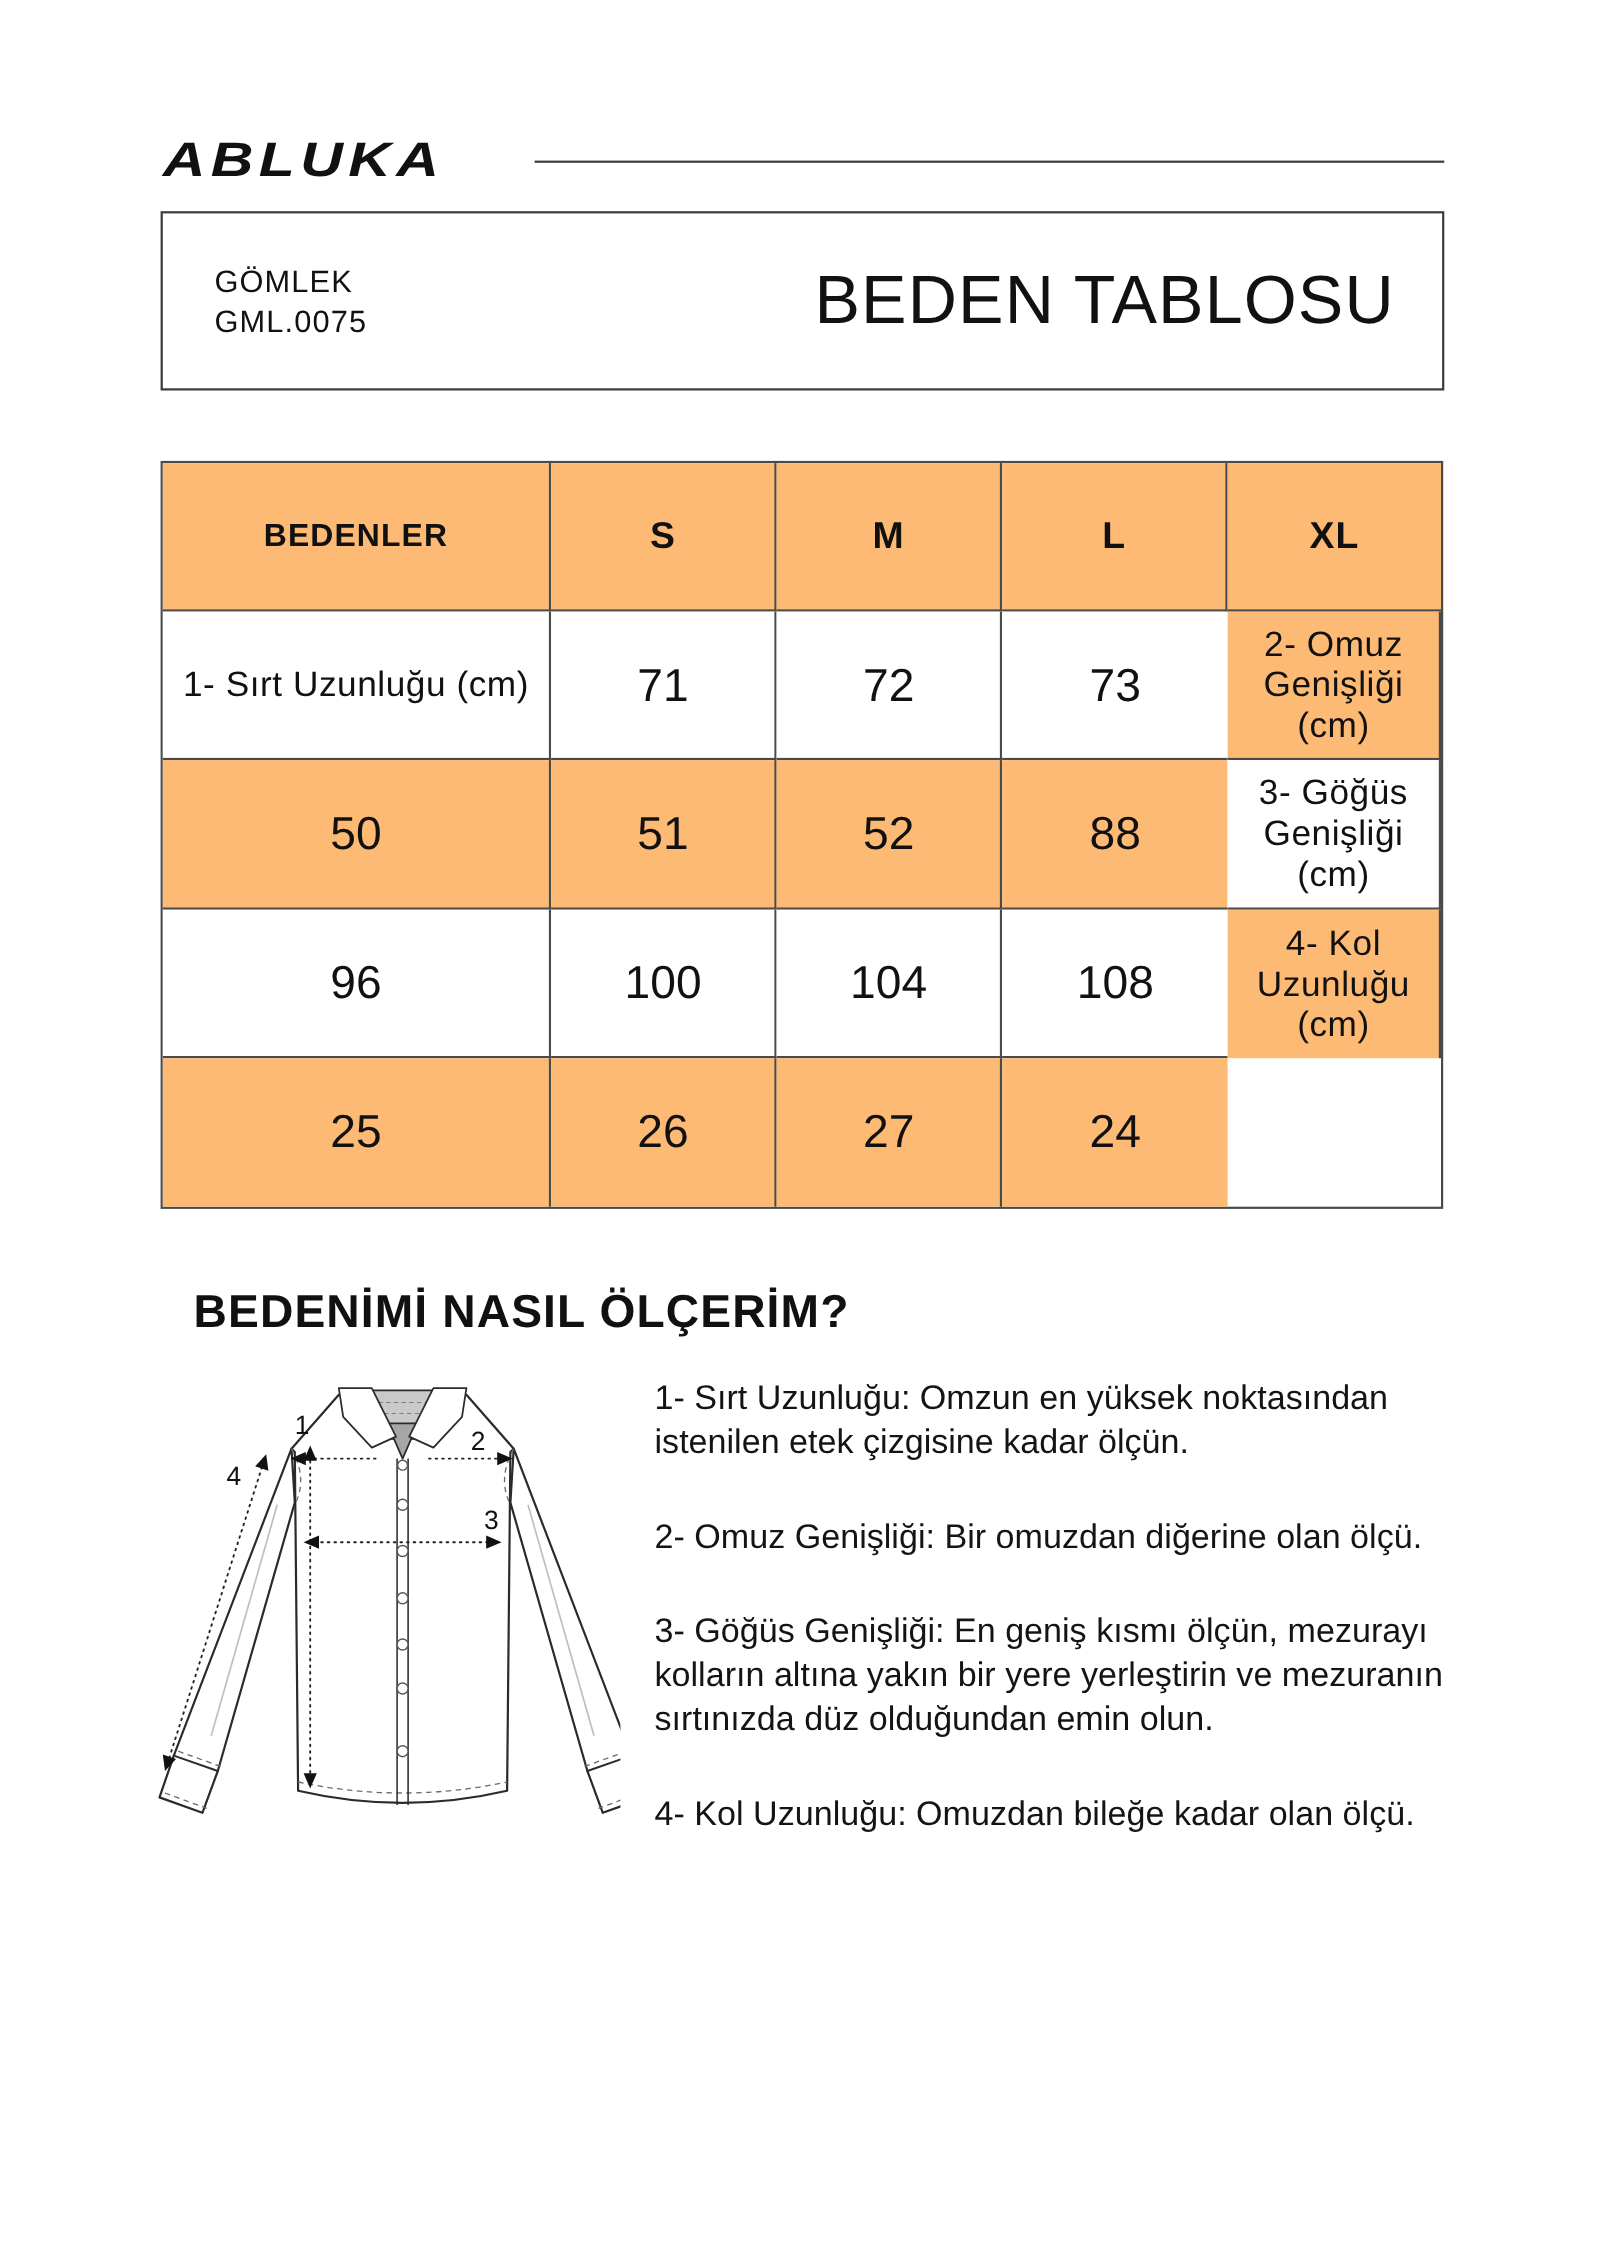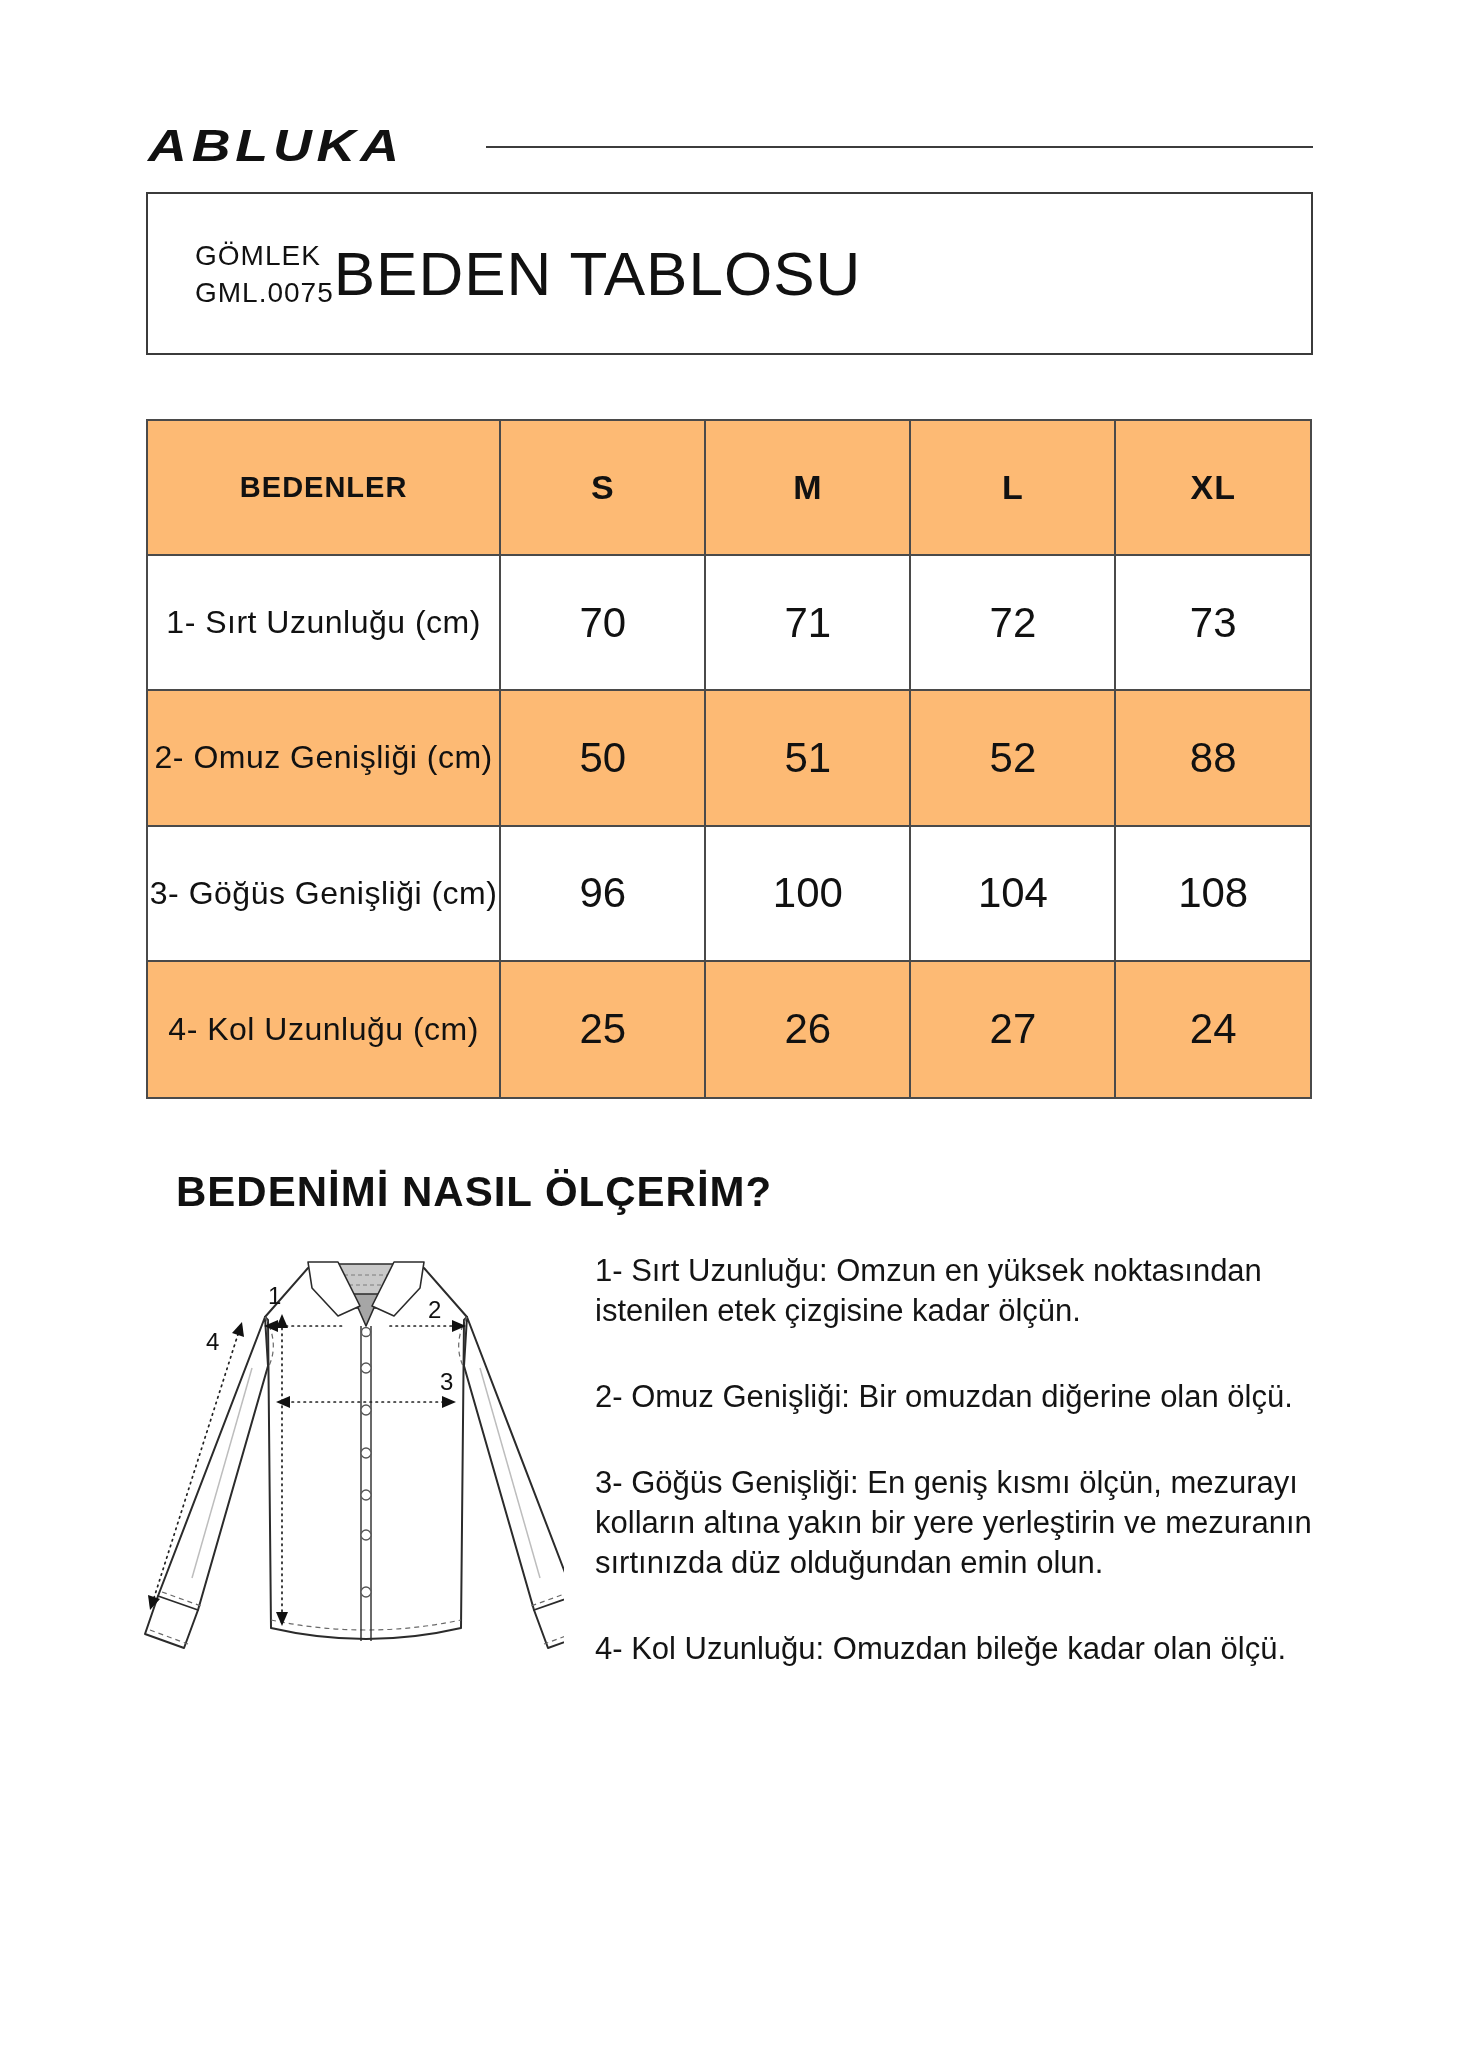--- a/index.html
+++ b/index.html
@@ -21,21 +21,21 @@
     display:inline-block;
     font-size:44px;font-weight:700;font-style:italic;
     letter-spacing:4px;white-space:nowrap;
     transform:scaleX(1.22);transform-origin:left center;
   }
   .logo-rule{flex:1;height:0;border-top:2px solid #3c3c3c;margin-top:2px;}
   
   .header-box{
     position:absolute;left:146px;top:192px;width:1167px;height:163px;
     border:2px solid #3b3b3b;box-sizing:border-box;
-    display:flex;align-items:center;
+    display:flex;align-items:center;justify-content:space-between;
     padding:0 43px 0 47px;
   }
   .product-lines{font-size:28px;line-height:37px;letter-spacing:1px;font-weight:500;}
   .box-title{font-size:62px;font-weight:500;letter-spacing:1px;white-space:nowrap;}
   
   .size-table{
     position:absolute;left:146px;top:419px;width:1166px;height:680px;
     border:2px solid #4a4a4a;box-sizing:border-box;
     display:grid;
     grid-template-columns:30.4% 17.65% 17.65% 17.65% 16.65%;
@@ -89,21 +89,20 @@
 
   <div class="size-table">
 
     <div class="cell row-shade th-first">BEDENLER</div>
     <div class="cell row-shade th-size">S</div>
     <div class="cell row-shade th-size">M</div>
     <div class="cell row-shade th-size">L</div>
     <div class="cell row-shade th-size last-col">XL</div>
 
     <div class="cell row-plain row-label">1- Sırt Uzunluğu (cm)</div>
-    <div class="cell row-plain cell-num">70</div>
     <div class="cell row-plain cell-num">71</div>
     <div class="cell row-plain cell-num">72</div>
     <div class="cell row-plain cell-num last-col">73</div>
 
     <div class="cell row-shade row-label">2- Omuz Genişliği (cm)</div>
     <div class="cell row-shade cell-num">50</div>
     <div class="cell row-shade cell-num">51</div>
     <div class="cell row-shade cell-num">52</div>
     <div class="cell row-shade cell-num last-col">88</div>
 

